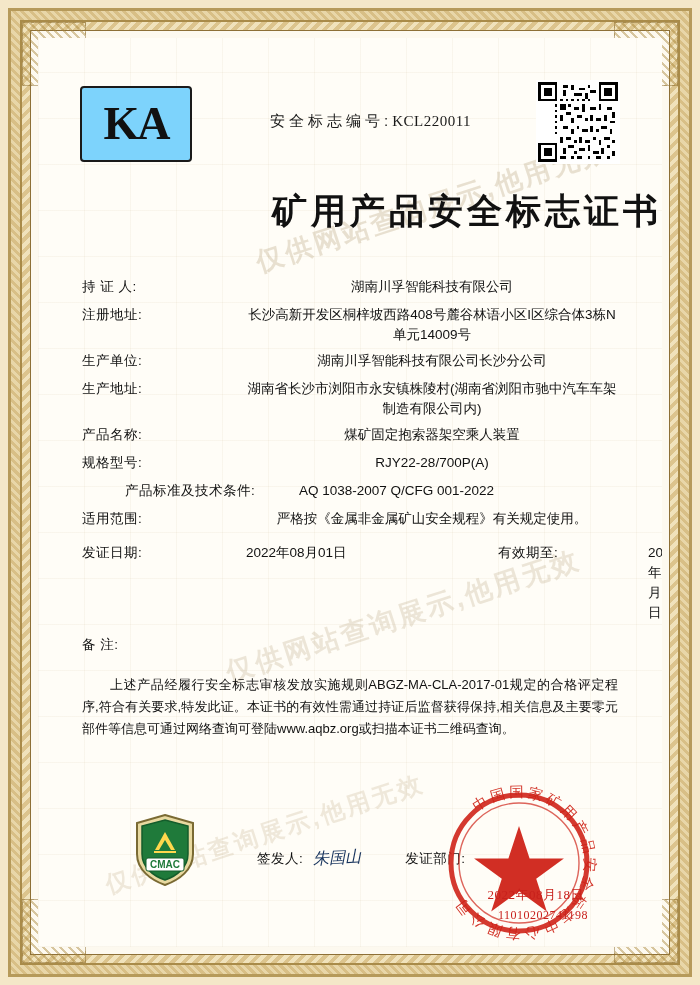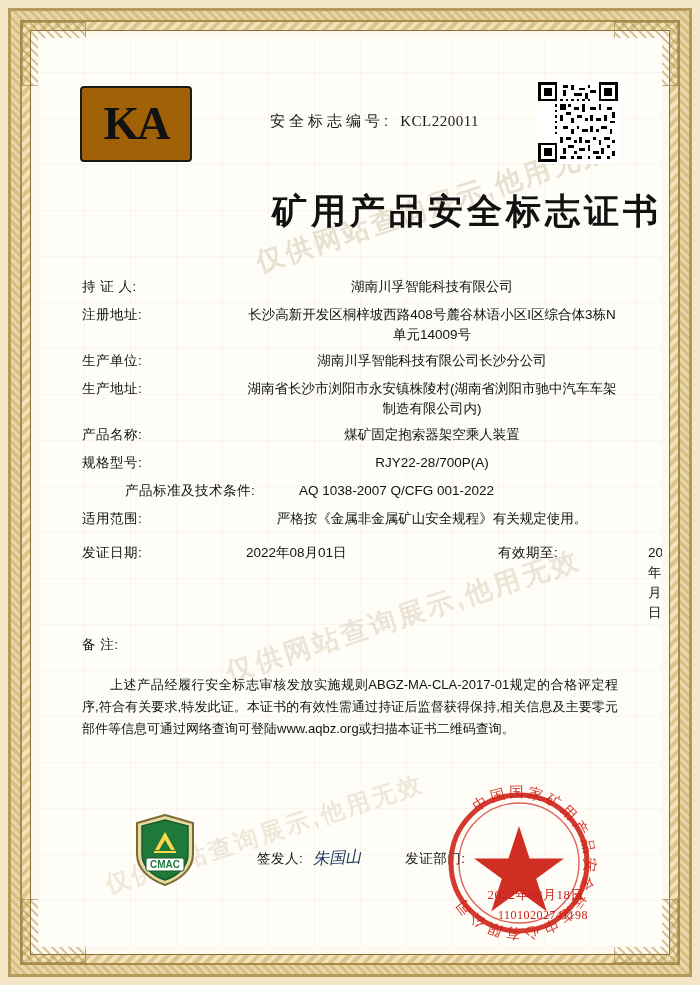--- a/index.html
+++ b/index.html
@@ -114,21 +114,21 @@
     position: absolute;
     top: 48px;
     left: 42px;
     right: 42px;
     height: 90px;
   }
   .ka-logo {
     position: absolute;
     left: 0; top: 0;
     width: 108px; height: 72px;
-    background: #a16207;
+    background: #7dd3fc;
     border: 2px solid #1a1a1a;
     border-radius: 4px;
     display: flex;
     align-items: center;
     justify-content: center;
   }
   .ka-logo .ka-text {
     font-family: "Liberation Serif", serif;
     font-weight: bold;
     font-size: 46px;
@@ -138,21 +138,21 @@
   }
   .cert-no {
     position: absolute;
     left: 190px;
     top: 26px;
     font-size: 15px;
     color: #1a1a1a;
     letter-spacing: 1px;
   }
   .cert-no .label { letter-spacing: 4px; }
-  .cert-no .value { font-family: "Liberation Serif", serif; margin-left: 8px; letter-spacing: .5px; }
+  .cert-no .value { font-family: "Liberation Serif", serif; letter-spacing: .5px; }
 
   .qr {
     position: absolute;
     right: 0; top: -6px;
     width: 84px; height: 84px;
     background: #ffffff;
     padding: 2px;
     box-sizing: border-box;
   }
   .qr svg { display: block; }

